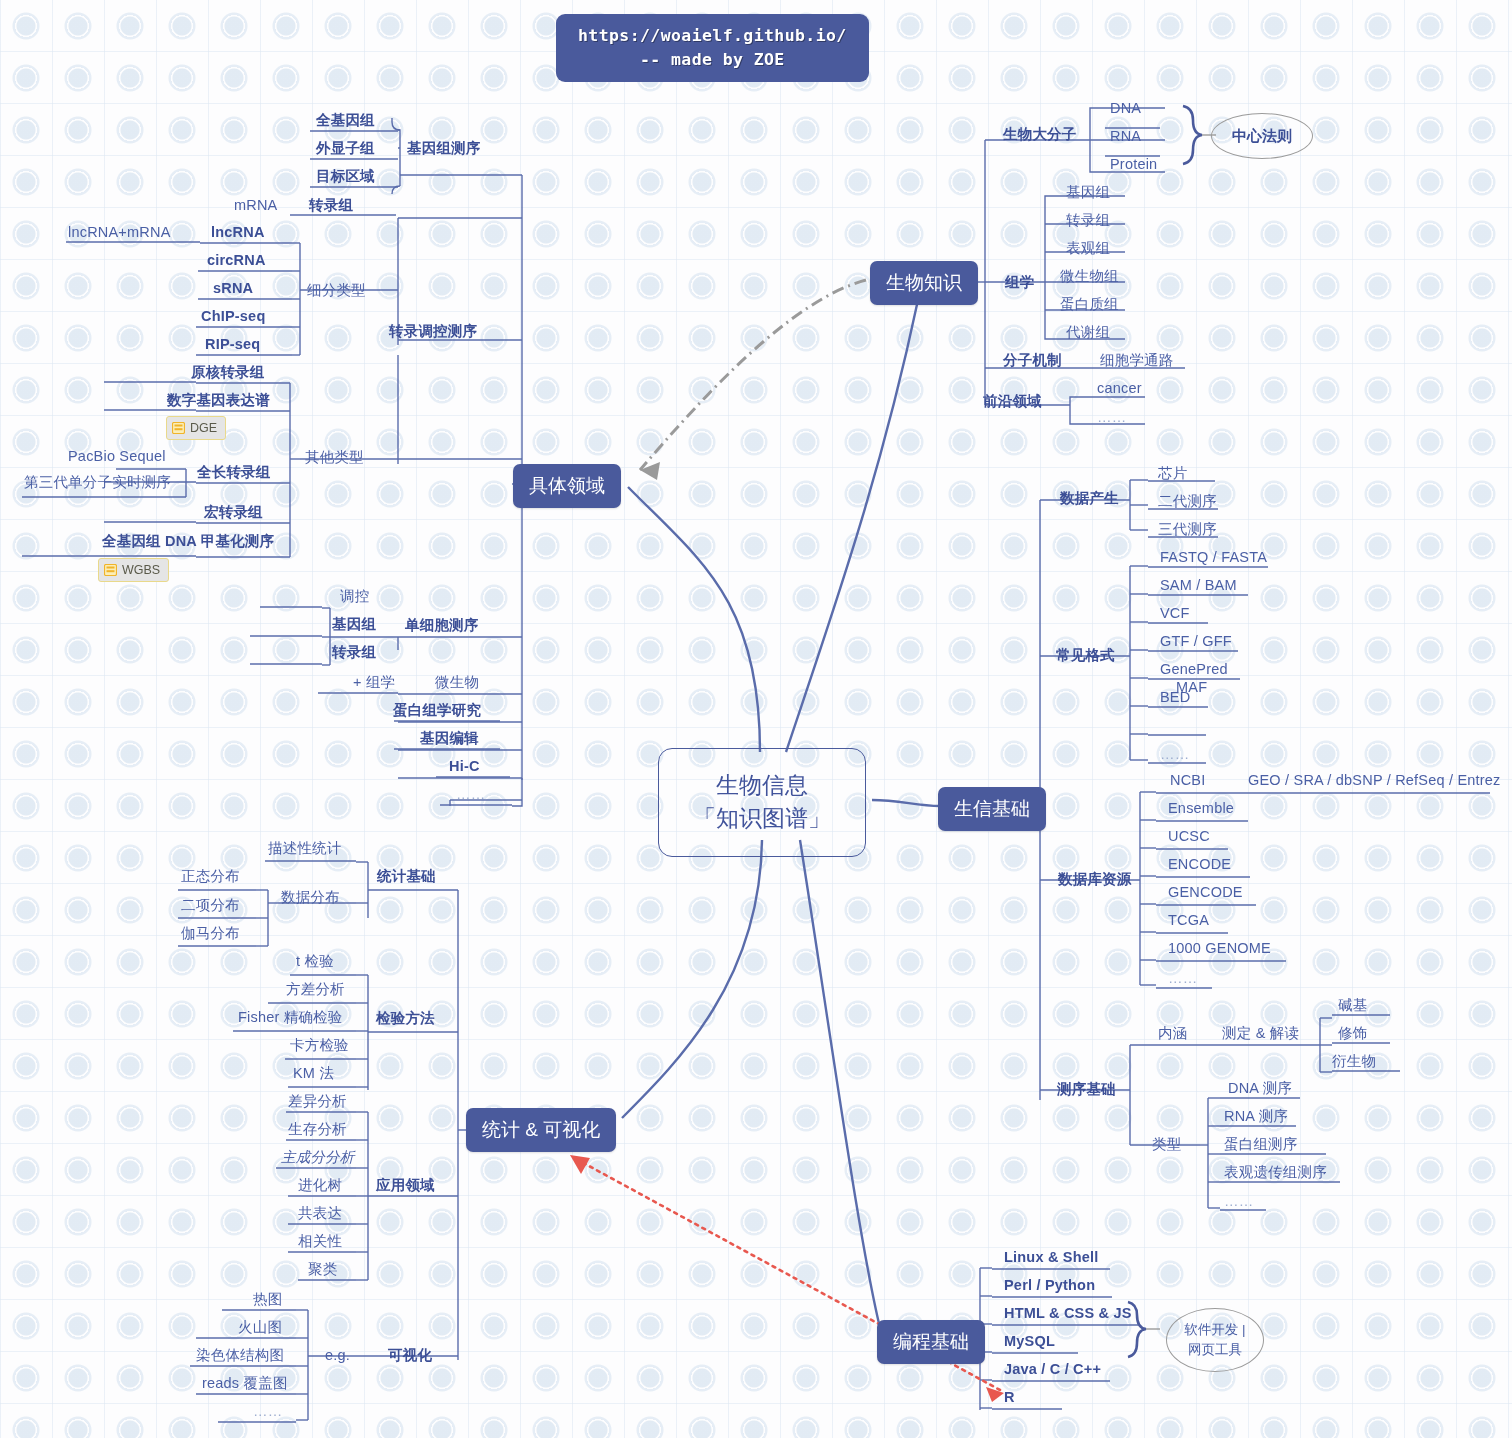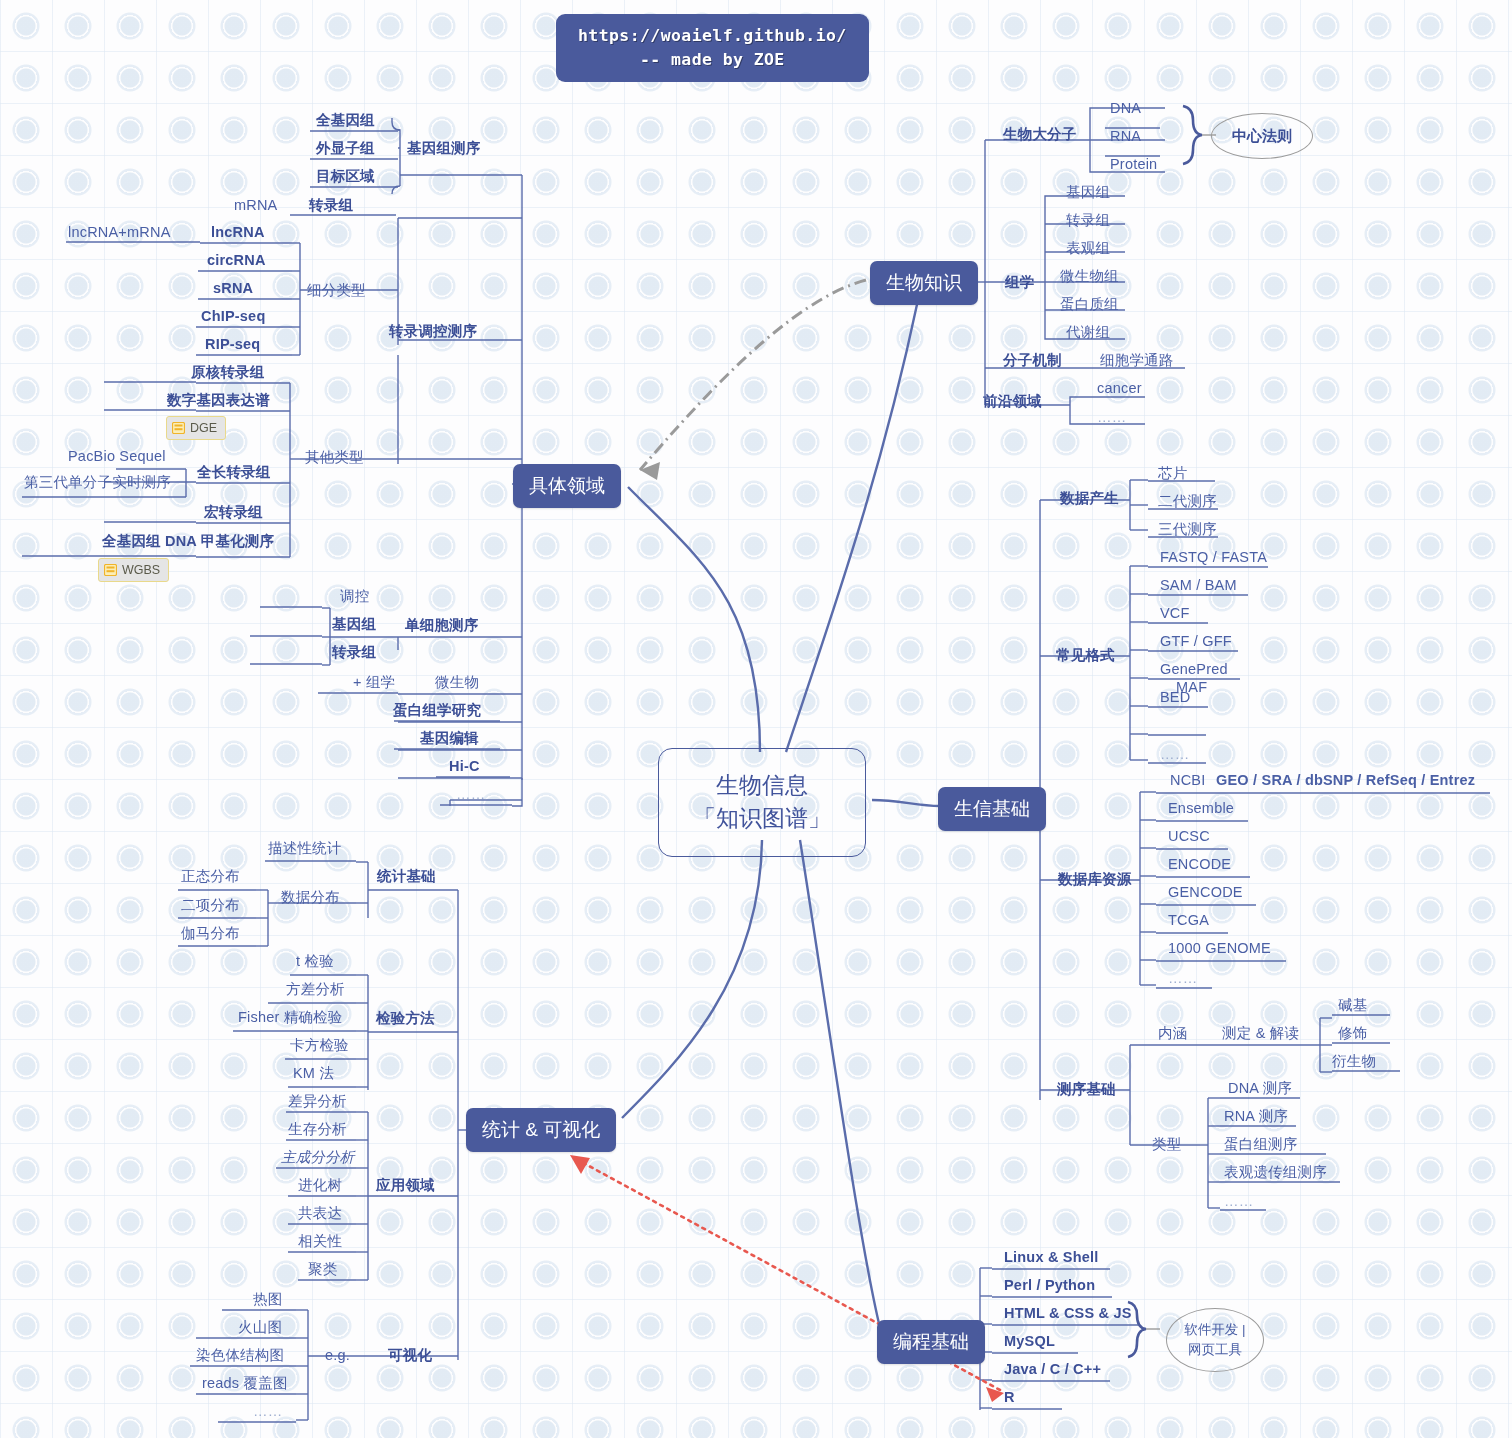--- a/index.html
+++ b/index.html
@@ -475,21 +475,21 @@
 <div class="node txt" style="left:1160px;top:578px;">SAM / BAM</div>
 <div class="node txt" style="left:1160px;top:606px;">VCF</div>
 <div class="node txt" style="left:1160px;top:634px;">GTF / GFF</div>
 <div class="node txt" style="left:1160px;top:662px;">GenePred</div>
 <div class="node txt" style="left:1160px;top:690px;">BED</div>
 <div class="node txt" style="left:1160px;top:680px;margin-left:16px;">MAF</div>
 <div class="node txt" style="left:1160px;top:747px;color:#9eaed0;">……</div>
 
 <div class="node txt bold" style="left:1058px;top:872px;">数据库资源</div>
 <div class="node txt" style="left:1170px;top:773px;">NCBI</div>
-<div class="node txt" style="left:1216px;top:773px;font-weight:bold;">GEO / SRA / dbSNP / RefSeq / Entrez</div>
+<div class="node txt" style="left:1248px;top:773px;">GEO / SRA / dbSNP / RefSeq / Entrez</div>
 <div class="node txt" style="left:1168px;top:801px;">Ensemble</div>
 <div class="node txt" style="left:1168px;top:829px;">UCSC</div>
 <div class="node txt" style="left:1168px;top:857px;">ENCODE</div>
 <div class="node txt" style="left:1168px;top:885px;">GENCODE</div>
 <div class="node txt" style="left:1168px;top:913px;">TCGA</div>
 <div class="node txt" style="left:1168px;top:941px;">1000 GENOME</div>
 <div class="node txt" style="left:1168px;top:971px;color:#9eaed0;">……</div>
 
 <div class="node txt bold" style="left:1057px;top:1082px;">测序基础</div>
 <div class="node txt" style="left:1158px;top:1026px;">内涵</div>

